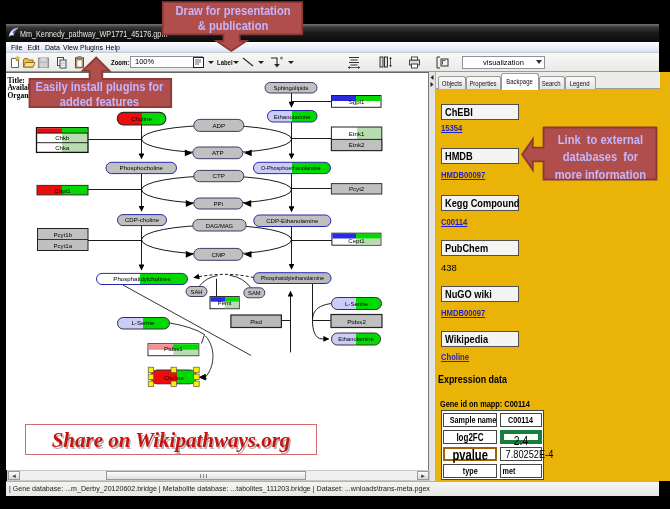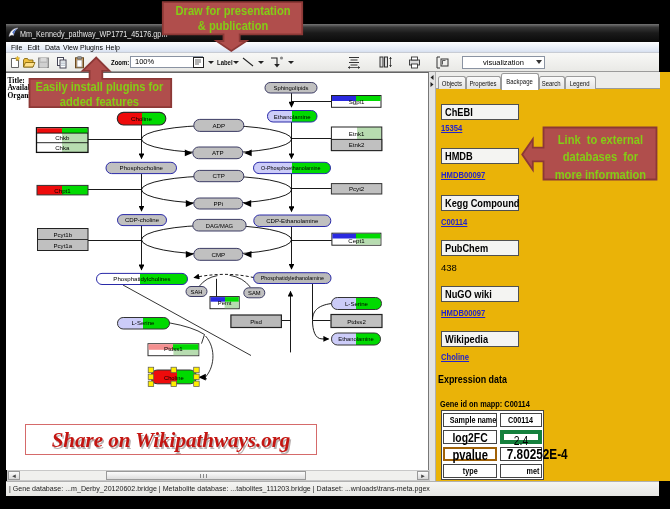--- a/index.html
+++ b/index.html
@@ -21,21 +21,21 @@
 .tab{position:absolute;top:4px;height:13px;background:linear-gradient(#fafafa,#e3e3e3);border:1px solid #9a9a9a;border-bottom:none;border-radius:2.5px 2.5px 0 0;font-size:7px;color:#111;text-align:center;line-height:13px}
 .tab span{display:inline-block;transform:scaleX(.85);transform-origin:center;white-space:nowrap}
 .tab.active{top:1px;height:17px;background:#fff;line-height:15px;z-index:3}
 .hdrbox{position:absolute;left:4.5px;width:78px;height:16px;background:#f4f4f2;border:1px solid #505050;font-size:11px;font-weight:bold;color:#000;line-height:14px;padding-left:3px;white-space:nowrap}
 .hdrbox span{display:inline-block;transform:scaleX(.84);transform-origin:0 center}
 .lnk{position:absolute;left:5px;font-size:9px;font-weight:bold;color:#2323cc;text-decoration:underline;transform:scaleX(.85);transform-origin:0 0;white-space:nowrap}
 #hscroll{left:7px;top:470px;width:423px;height:11px;background:#f0f0ee;border:1px solid #c8c8c8}
 .sbtn{position:absolute;top:0;width:12px;height:9px;background:linear-gradient(#fdfdfd,#d8d8d8);border:1px solid #9a9a9a;font-size:6px;color:#444;text-align:center;line-height:9px}
 #statusbar{left:6px;top:481px;width:653px;height:15px;background:linear-gradient(#f4f4f2,#e6e6e3);border-top:1px solid #b0b0b0}
 #statustxt{position:absolute;left:9px;top:484px;font-size:8px;color:#1a1a1a;white-space:nowrap;transform:scaleX(.885);transform-origin:0 0}
-.callout{position:absolute;color:#84cc16;font-weight:bold;text-align:center;z-index:50}
+.callout{position:absolute;color:#c4b5fd;font-weight:bold;text-align:center;z-index:50}
 .callout svg{position:absolute;left:0;top:0}
 .sx{display:inline-block;transform:scaleX(.8);transform-origin:center}
 .callout .ct{position:absolute;z-index:2;transform:scaleX(.89);white-space:nowrap}
 #sharebox{left:25px;top:424px;width:292px;height:31px;background:#fff;border:1px solid #d56a6a;z-index:40}
 #sharetxt{position:absolute;left:0;top:3px;width:100%;text-align:center;font-family:"Liberation Serif",serif;font-style:italic;font-weight:bold;font-size:21px;color:#c41511;text-shadow:1.5px 1.5px 0 #b9b0b0}
 </style>
 </head>
 <body>
 <div id="screen">
 
@@ -367,26 +367,26 @@
     <div class="abs" style="left:5px;top:189.5px;font-size:9.5px;color:#000">438</div>
     <div class="hdrbox" style="top:214px"><span>NuGO wiki</span></div>
     <div class="lnk" style="top:235.5px">HMDB00097</div>
     <div class="hdrbox" style="top:259px"><span>Wikipedia</span></div>
     <div class="lnk" style="top:280px">Choline</div>
     <div class="abs" style="left:2px;top:301px;font-size:10.5px;font-weight:bold;color:#000;transform:scaleX(.85);transform-origin:0 0;white-space:nowrap">Expression data</div>
     <div class="abs" style="left:3.5px;top:326.5px;font-size:9px;font-weight:bold;color:#000;transform:scaleX(.82);transform-origin:0 0;white-space:nowrap">Gene id on mapp: C00114</div>
     <div class="abs" style="left:4.5px;top:338px;width:103px;height:70px;border:1px solid #444;background:#fff">
       <div class="abs" style="left:1.5px;top:1.5px;width:54px;height:14px;border:1px solid #444;font-size:9px;font-weight:bold;text-align:center;line-height:13px;white-space:nowrap"><span class="sx">Sample name</span></div>
       <div class="abs" style="left:58px;top:1.5px;width:42.5px;height:14px;border:1px solid #444;font-size:9px;font-weight:bold;text-align:center;line-height:13px;white-space:nowrap"><span class="sx">C00114</span></div>
-      <div class="abs" style="left:1.5px;top:18.5px;width:54px;height:14px;border:1px solid #444;font-size:13px;font-weight:bold;text-align:center;line-height:13px;white-space:nowrap"><span class="sx">log2FC</span></div>
+      <div class="abs" style="left:1.5px;top:18.5px;width:54px;height:14px;border:1px solid #444;font-size:10px;font-weight:bold;text-align:center;line-height:13px;white-space:nowrap"><span class="sx">log2FC</span></div>
       <div class="abs" style="left:58px;top:18.5px;width:42.5px;height:14px;border:4px solid #15803d;font-size:13px;font-weight:normal;text-align:center;line-height:13px;white-space:nowrap"><span class="sx">2.4</span></div>
       <div class="abs" style="left:1.5px;top:35.5px;width:54px;height:14px;border:2px solid #a16207;font-size:14px;font-weight:bold;text-align:center;line-height:13px;white-space:nowrap"><span class="sx">pvalue</span></div>
-      <div class="abs" style="left:58px;top:35.5px;width:42.5px;height:14px;border:1px solid #444;font-size:14px;font-weight:bold;text-align:center;line-height:13px;white-space:nowrap"><span class="sx" style="transform:scaleX(.84)">7.80252E-4</span></div>
+      <div class="abs" style="left:58px;top:35.5px;width:42.5px;height:14px;border:1px solid #444;font-size:11px;font-weight:normal;text-align:center;line-height:13px;white-space:nowrap"><span class="sx" style="transform:scaleX(.84)">7.80252E-4</span></div>
       <div class="abs" style="left:1.5px;top:52.5px;width:54px;height:14px;border:1px solid #444;font-size:9px;font-weight:bold;text-align:center;line-height:13px;white-space:nowrap"><span class="sx">type</span></div>
-      <div class="abs" style="left:58px;top:52.5px;width:42.5px;height:14px;border:1px solid #444;font-size:9px;font-weight:bold;text-align:right;line-height:13px;white-space:nowrap"><span class="sx">met</span></div>
+      <div class="abs" style="left:58px;top:52.5px;width:42.5px;height:14px;border:1px solid #444;font-size:9px;font-weight:bold;text-align:left;line-height:13px;white-space:nowrap"><span class="sx">met</span></div>
     </div>
   </div>
 
   <div class="abs" id="hscroll">
     <span class="sbtn" style="left:0">◄</span>
     <span class="sbtn" style="right:0">►</span>
     <div class="abs" style="left:98px;top:0;width:200px;height:9px;background:linear-gradient(#fcfcfc,#dedede);border:1px solid #9a9a9a"></div>
     <div class="abs" style="left:192px;top:2.5px;width:1px;height:4px;background:#888;box-shadow:3px 0 0 #888,6px 0 0 #888"></div>
   </div>
 

